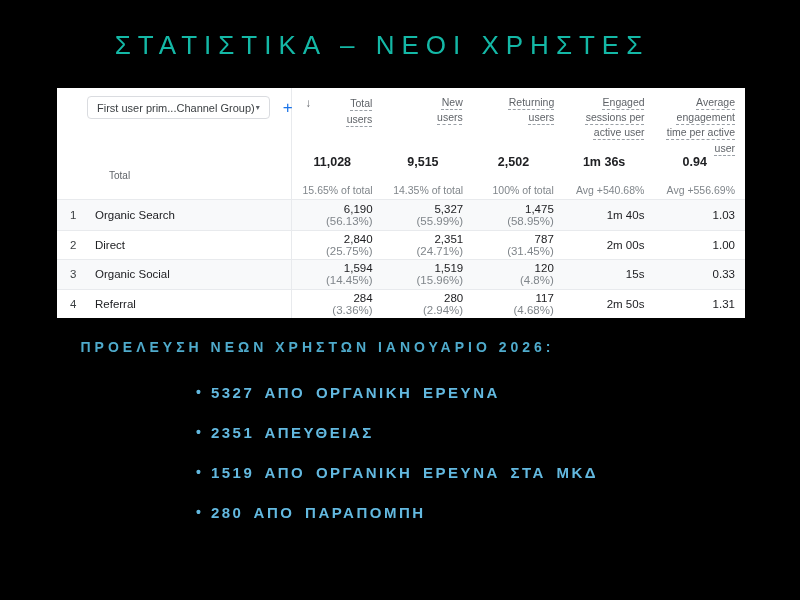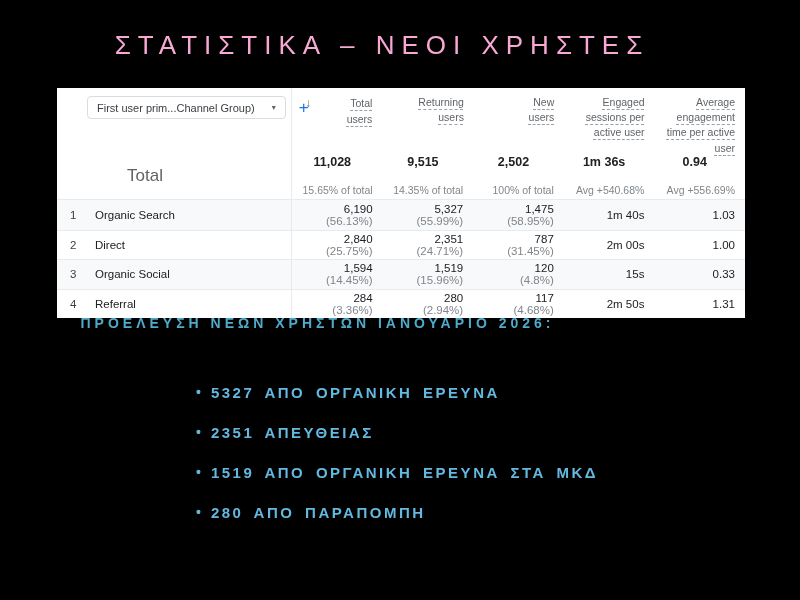--- a/index.html
+++ b/index.html
@@ -9,21 +9,21 @@
     font-family: "Liberation Sans", sans-serif;
     position: relative;
     overflow: hidden;
   }
 
   
   .slide-title {
     position: absolute;
     top: 30px; left: 0; width: 764px;
     text-align: center;
-    color: #f9a8d4;
+    color: #14b8a6;
     font-size: 26px;
     font-weight: 400;
     letter-spacing: 7px;
     white-space: nowrap;
   }
 
   
   .ga-table {
     position: absolute;
     left: 57px; top: 88px;
@@ -39,21 +39,21 @@
   .header-dim {
     padding: 8px 0 0 30px;
     border-right: 1px solid #e8eaed;
     display: flex;
     align-items: flex-start;
     height: 100%;
   }
   .chip {
     display: inline-flex;
     align-items: center;
-    gap: 17px;
+    gap: 1px;
     border: 1px solid #dadce0;
     border-radius: 4px;
     padding: 0 9px;
     height: 23px;
     font-size: 11px;
     color: #3c4043;
     background: #ffffff;
     cursor: pointer;
     white-space: nowrap;
   }
@@ -87,22 +87,22 @@
     font-size: 11.5px;
     margin-right: 3px;
   }
 
   .total-row { height: 48px; border-bottom: 1px solid #e8eaed; align-items: center; }
   .total-label-cell {
     height: 100%;
     border-right: 1px solid #e8eaed;
     display: flex;
     align-items: center;
-    padding-left: 70px;
-    font-size: 17px;
+    padding-left: 52px;
+    font-size: 10px;
     color: #5f6368;
   }
   .num-cell { text-align: right; padding-right: 10px; }
   .tval { font-size: 12.5px; font-weight: 700; color: #202124; text-align: center; }
   .tsub { font-size: 10.5px; color: #80868b; margin-top: 15px; }
 
   .data-row {
     height: 29.5px;
     align-items: center;
     font-size: 11.5px;
@@ -117,21 +117,21 @@
     padding-left: 13px;
   }
   .rownum { width: 25px; color: #3c4043; }
   .channel { color: #202124; }
   .v { color: #202124; }
   .p { color: #80868b; margin-left: 28px; }
 
   
   .subheading {
     position: absolute;
-    top: 315px; left: 0; width: 635px;
+    top: 339px; left: 0; width: 635px;
     text-align: center;
     color: #4fabcc;
     font-size: 14px;
     font-weight: 700;
     letter-spacing: 4px;
     white-space: nowrap;
   }
   .bullets {
     position: absolute;
     left: 196px; top: 372px;
@@ -162,24 +162,24 @@
       <div class="chip">
         <span>First user prim...Channel Group)</span>
         <span class="caret">▾</span>
       </div>
       <span class="plus">+</span>
     </div>
     <div class="header-cell">
       <span class="sort-arrow">↓</span><span class="hdr-label">Total users</span>
     </div>
     <div class="header-cell">
+      <span class="hdr-label">New users</span>
+    </div>
+    <div class="header-cell">
       <span class="hdr-label">Returning users</span>
-    </div>
-    <div class="header-cell">
-      <span class="hdr-label">New users</span>
     </div>
     <div class="header-cell">
       <span class="hdr-label">Engaged sessions per active user</span>
     </div>
     <div class="header-cell">
       <span class="hdr-label">Average engagement time per active user</span>
     </div>
   </div>
 
   <div class="row total-row">

